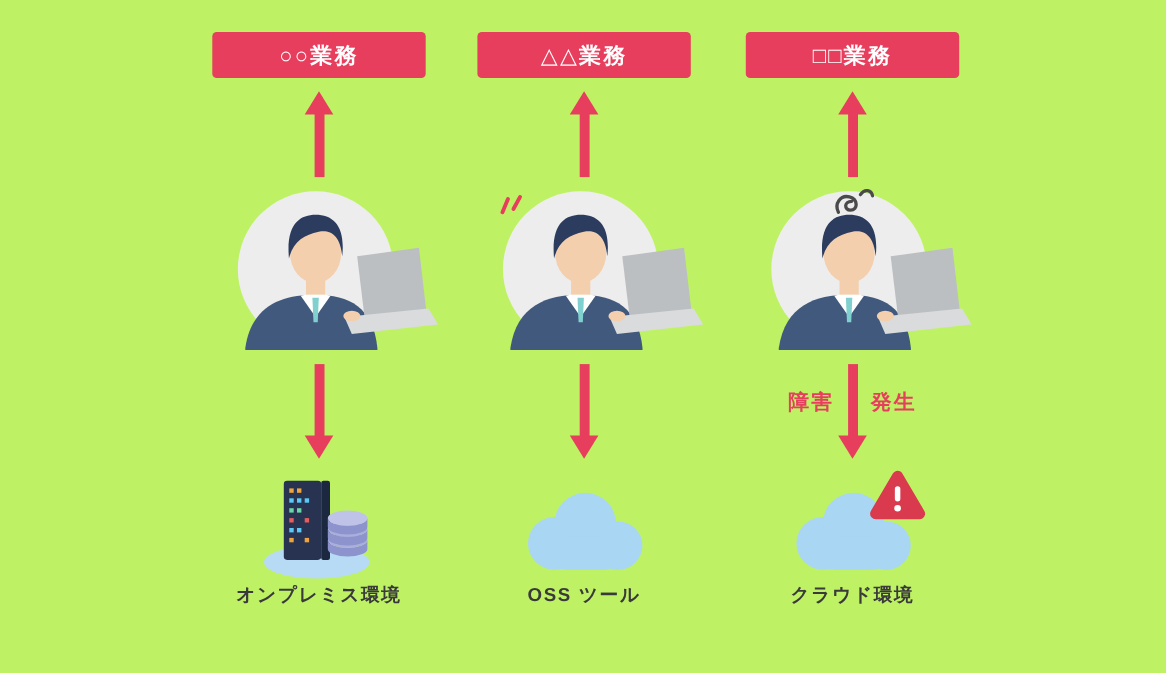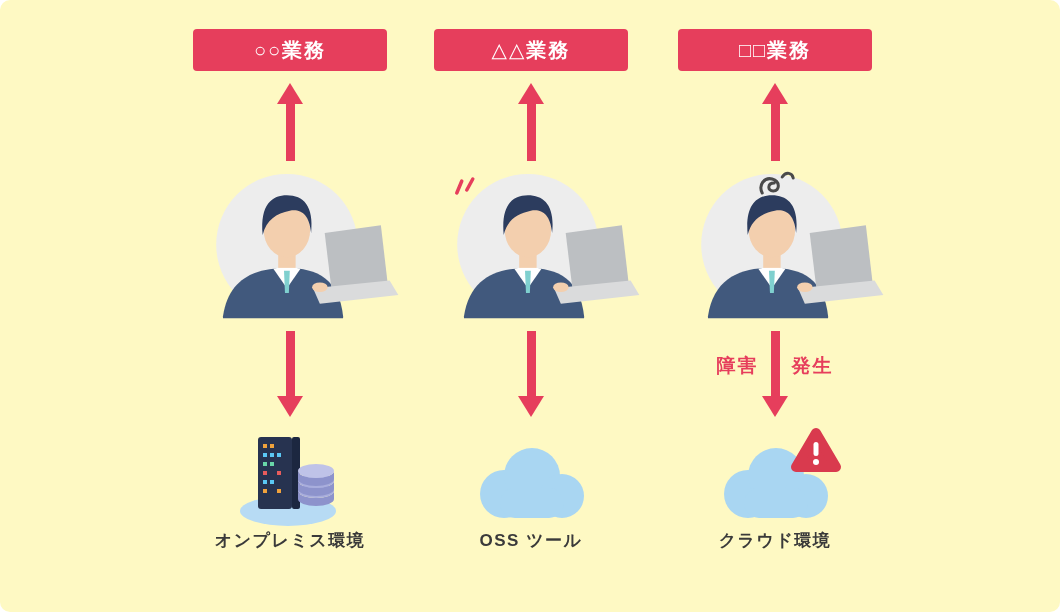--- a/index.html
+++ b/index.html
@@ -10,21 +10,21 @@
     --skin:#f3cfae;
     --label:#3a3a3a;
   }
   *{box-sizing:border-box;}
   html,body{margin:0;padding:0;}
   body{
     width:1060px;height:612px;background:#ffffff;
     font-family:"Liberation Sans","DejaVu Sans",sans-serif;
     position:relative;overflow:hidden;
   }
-  .canvas{position:relative;width:1060px;height:612px;background:#fef9c3;border-radius:10px;}
+  .canvas{position:relative;width:1060px;height:612px;background:#bef264;}
   .column{
     position:absolute;top:29px;width:194px;
     display:flex;flex-direction:column;align-items:center;
   }
   .col1{left:193px;}
   .col2{left:434px;}
   .col3{left:678px;}
   .banner{
     width:100%;height:42px;background:var(--accent);border-radius:4px;
     color:#fff;font-weight:bold;font-size:20px;letter-spacing:2px;

